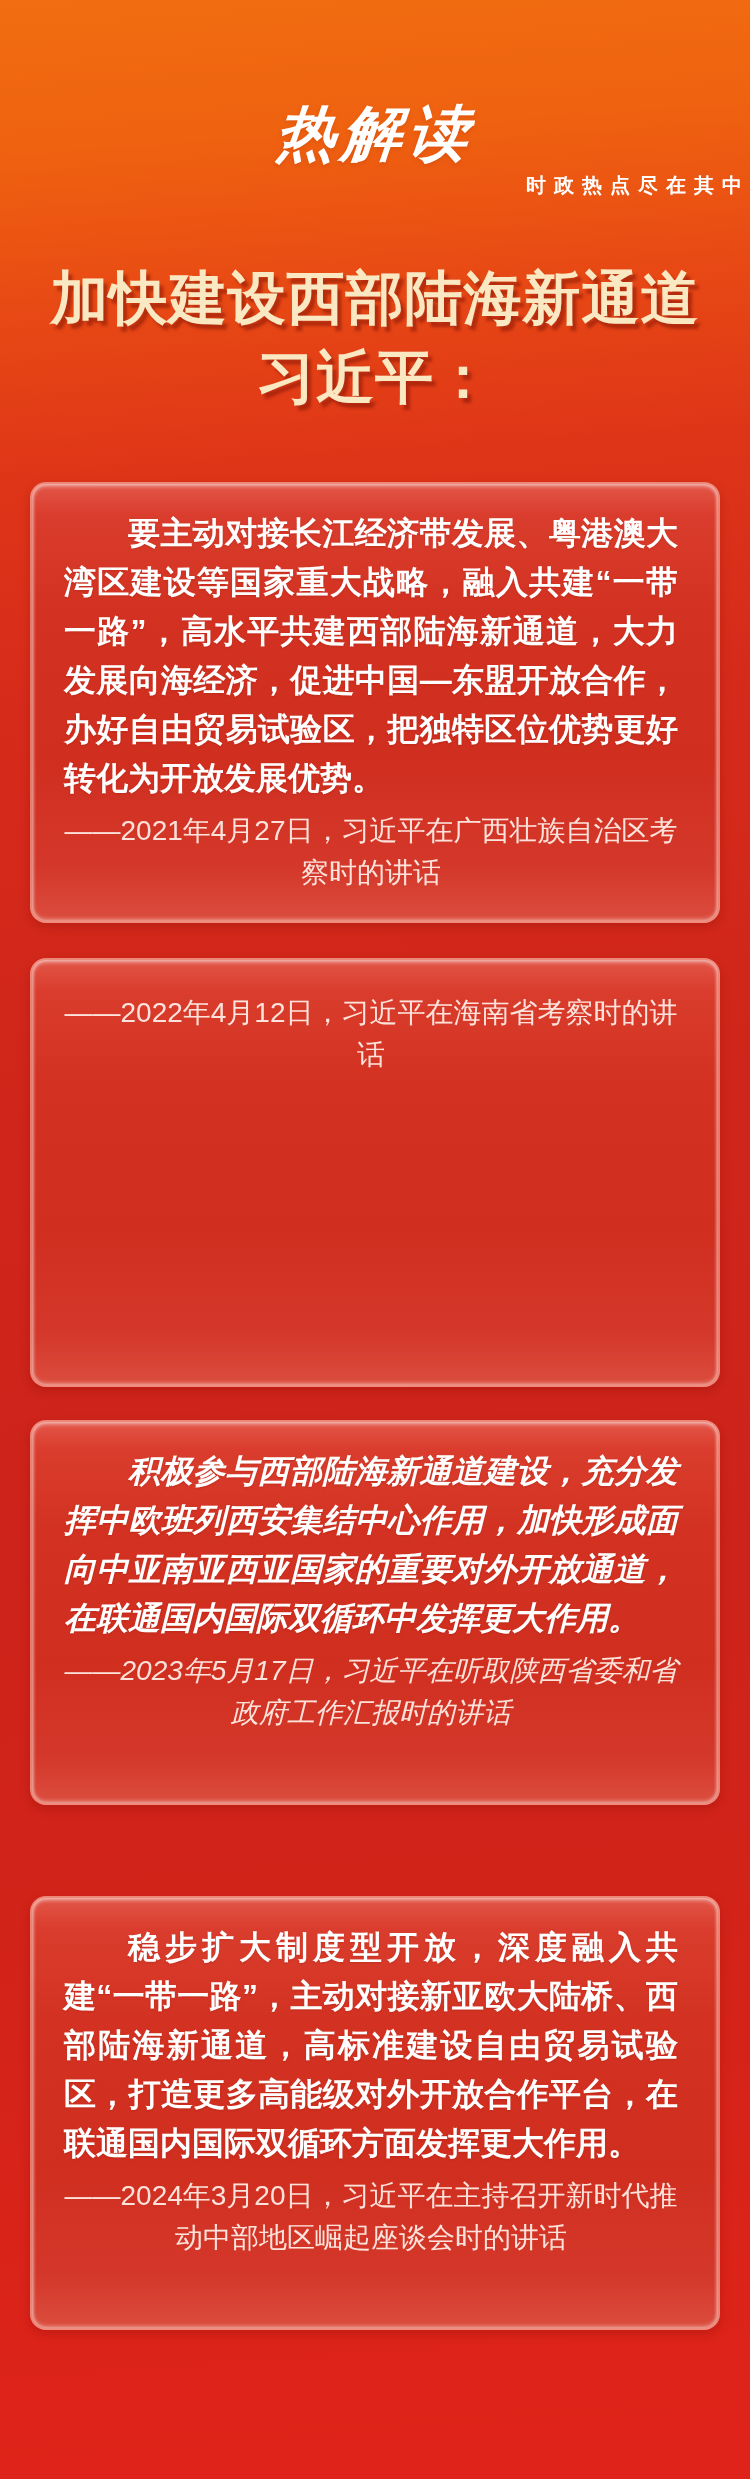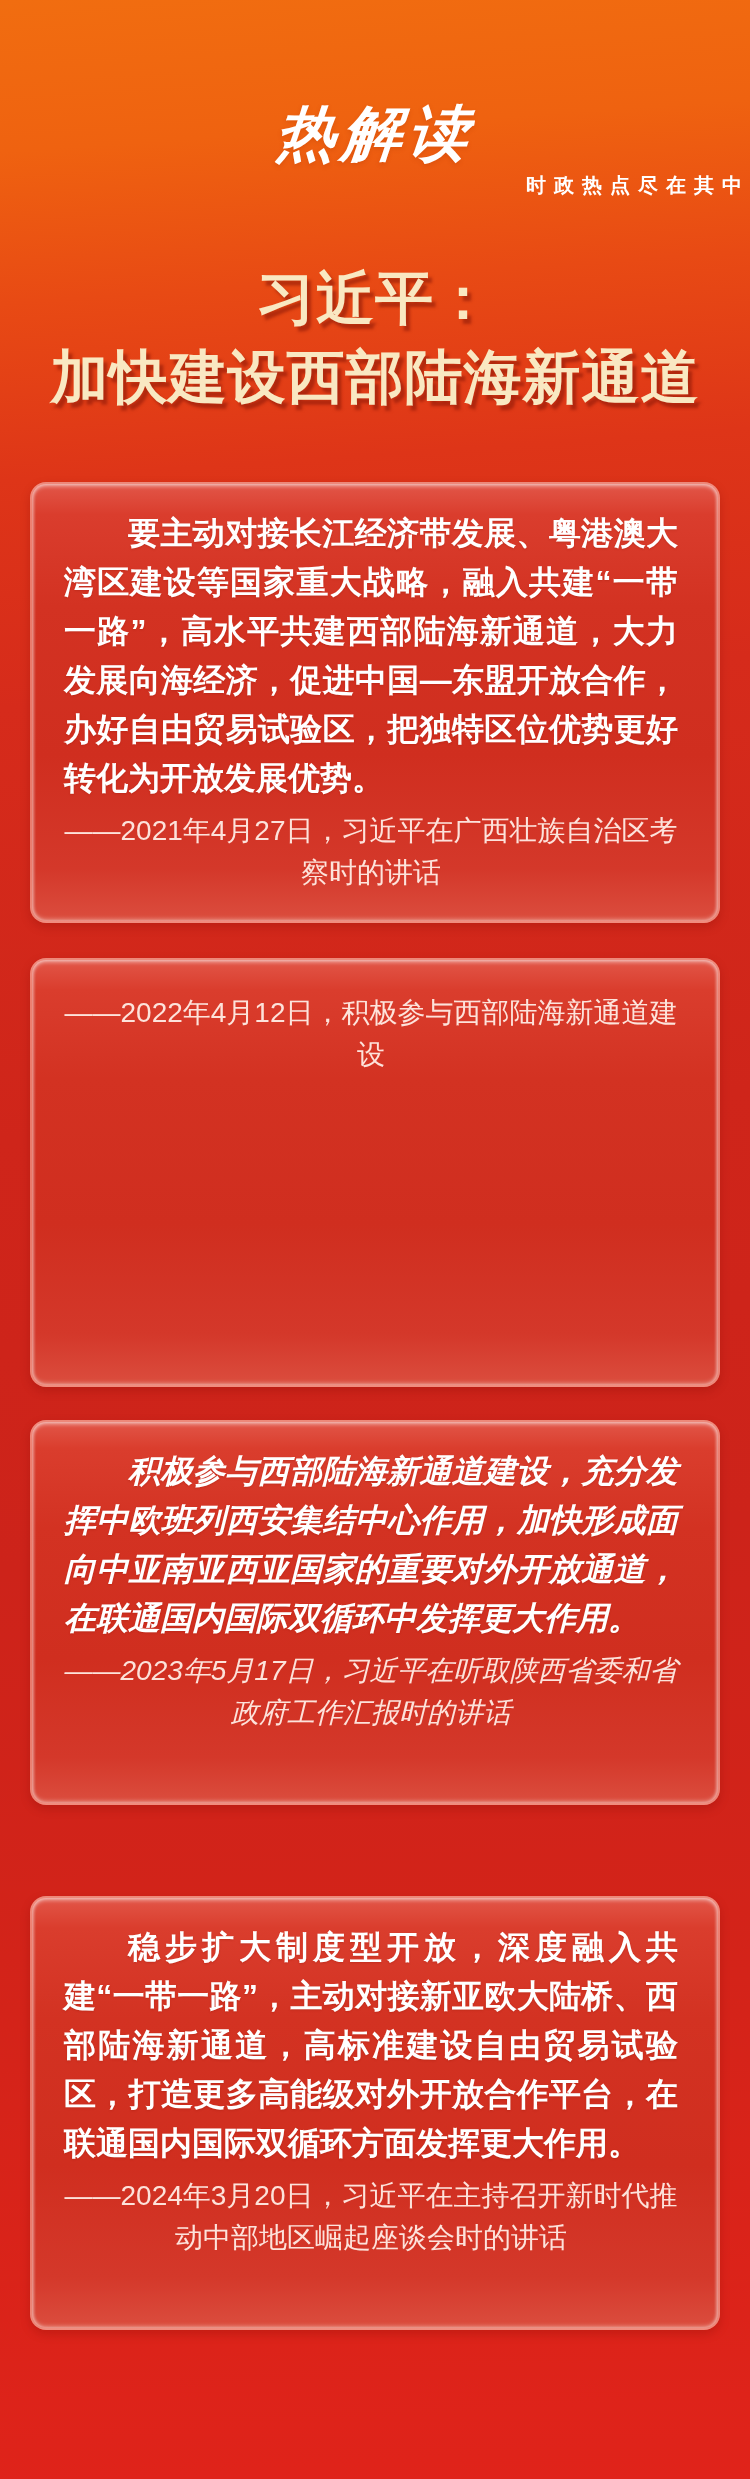--- a/index.html
+++ b/index.html
@@ -117,31 +117,31 @@
 
 <div id="page">
 
   <div class="brand">
     <span>热解读</span>
   </div>
 
   <div class="tagline">时政热点尽在其中</div>
 
   <div class="title">
+    <div>加快建设西部陆海新通道</div>
     <div>习近平：</div>
-    <div>加快建设西部陆海新通道</div>
   </div>
 
   <div class="card" id="card-1">
     <p class="quote">要主动对接长江经济带发展、粤港澳大湾区建设等国家重大战略，融入共建“一带一路”，高水平共建西部陆海新通道，大力发展向海经济，促进中国—东盟开放合作，办好自由贸易试验区，把独特区位优势更好转化为开放发展优势。</p>
     <p class="source">——2021年4月27日，习近平在广西壮族自治区考察时的讲话</p>
   </div>
 
   <div class="card" id="card-2">
-    <p class="source">——2022年4月12日，积极参与西部陆海新通道建设</p>
+    <p class="source">——2022年4月12日，习近平在海南省考察时的讲话</p>
   </div>
 
   <div class="card" id="card-3">
     <p class="quote">积极参与西部陆海新通道建设，充分发挥中欧班列西安集结中心作用，加快形成面向中亚南亚西亚国家的重要对外开放通道，在联通国内国际双循环中发挥更大作用。</p>
     <p class="source">——2023年5月17日，习近平在听取陕西省委和省政府工作汇报时的讲话</p>
   </div>
 
   <div class="card" id="card-4">
     <p class="quote">稳步扩大制度型开放，深度融入共建“一带一路”，主动对接新亚欧大陆桥、西部陆海新通道，高标准建设自由贸易试验区，打造更多高能级对外开放合作平台，在联通国内国际双循环方面发挥更大作用。</p>
     <p class="source">——2024年3月20日，习近平在主持召开新时代推动中部地区崛起座谈会时的讲话</p>

